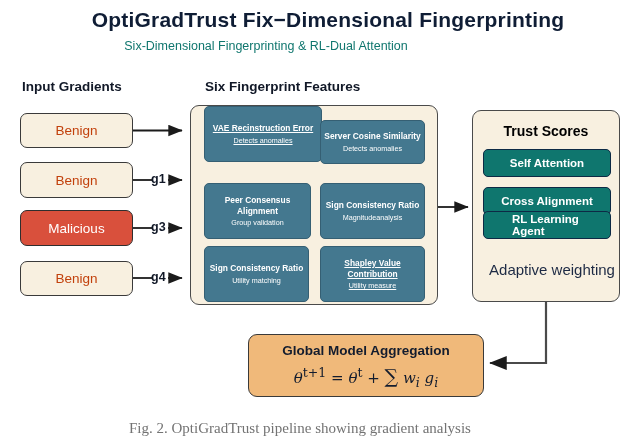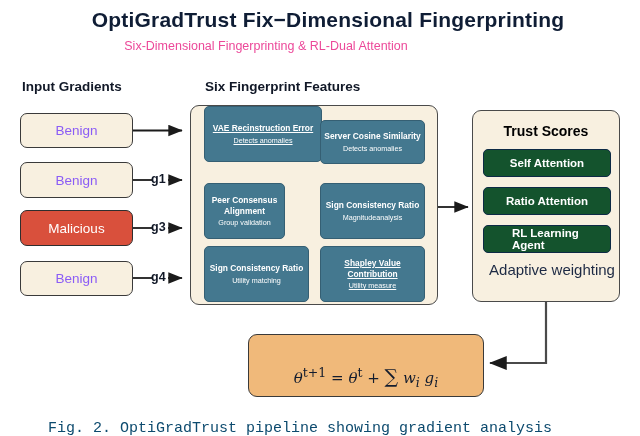--- a/index.html
+++ b/index.html
@@ -13,39 +13,39 @@
   }
   #figure{position:absolute;left:0;top:0;width:640px;height:436px;}
 
   
   .title{
     position:absolute;left:0;top:8px;width:640px;text-align:center;
     font-size:21px;font-weight:bold;letter-spacing:.2px;color:#0f1d35;margin-left:8px;
   }
   .subtitle{
     position:absolute;left:0;top:39px;width:532px;text-align:center;
-    font-size:12.5px;color:#ec4899;font-weight:normal;
+    font-size:12.5px;color:#0f766e;font-weight:normal;
   }
 
   .col-head{
     position:absolute;font-size:13.5px;font-weight:bold;color:#111827;
   }
   #head-input{left:22px;top:79px;}
   #head-features{left:205px;top:79px;}
 
   
   .gbox{
     position:absolute;box-sizing:border-box;
     display:flex;align-items:center;justify-content:center;
     text-align:center;border-radius:7px;
   }
 
   .node-benign{
     background:#f8f0e0;border:1.6px solid #3a3a3a;
-    font-size:13.5px;color:#8b5cf6;
+    font-size:13.5px;color:#c2410c;
   }
   .node-malicious{
     background:#d9503c;border:1.6px solid #2e2e2e;
     font-size:13.5px;color:#ffffff;
   }
 
   
   .panel{
     position:absolute;box-sizing:border-box;
     background:#f8f0e0;border:1.5px solid #4a4a4a;border-radius:9px;
@@ -64,21 +64,21 @@
     background:#44788f;border:1px solid #355f73;border-radius:5px;
     display:flex;flex-direction:column;align-items:center;justify-content:center;
     color:#ffffff;text-align:center;padding:2px 3px;
   }
   .feat .f-name{font-size:8.4px;font-weight:bold;line-height:10.5px;}
   .feat .f-sub{font-size:7.2px;font-weight:normal;line-height:9px;margin-top:2px;}
 
   
   .trust-item{
     position:absolute;box-sizing:border-box;left:10px;width:128px;height:28px;
-    background:#14532d;border:1px solid #0d2a45;border-radius:5px;
+    background:#0f766e;border:1px solid #0d2a45;border-radius:5px;
     display:flex;align-items:center;justify-content:center;
     color:#ffffff;font-size:11.5px;font-weight:bold;
   }
   .trust-note{
     position:absolute;width:100%;text-align:center;
     font-size:15px;color:#1d2a44;padding-left:6px;
   }
 
   
   #agg-box{
@@ -97,21 +97,21 @@
   #agg-formula .up{font-style:normal;}
 
   
   .edge-label{
     position:absolute;font-size:12.5px;font-weight:bold;color:#111827;
   }
 
   
   #caption{
     position:absolute;left:0;top:420px;width:600px;text-align:center;
-    font-family:Liberation Mono, monospace;font-size:15px;color:#0c4a6e;
+    font-family:Liberation Serif, serif;font-size:15px;color:#737373;
     white-space:nowrap;overflow:hidden;
   }
 
   svg{position:absolute;left:0;top:0;width:640px;height:436px;overflow:visible;}
 </style>
 </head>
 <body>
 
 <div id="figure">
 
@@ -155,47 +155,48 @@
 
   <div class="panel" id="panel-features">
     <div class="feat" style="left:13px;top:0;width:118px;height:56px;text-decoration:underline;">
       <div class="f-name">VAE Recinstruction Error</div>
       <div class="f-sub">Detects anomalies</div>
     </div>
     <div class="feat" style="left:129px;top:14px;width:105px;height:44px;">
       <div class="f-name">Server Cosine Similarity</div>
       <div class="f-sub">Detects anomalies</div>
     </div>
-    <div class="feat" style="left:13px;top:77px;width:81px;height:56px;">
+    <div class="feat" style="left:13px;top:77px;width:107px;height:56px;">
       <div class="f-name">Peer Consensus Alignment</div>
       <div class="f-sub">Group validation</div>
     </div>
     <div class="feat" style="left:129px;top:77px;width:105px;height:56px;">
       <div class="f-name">Sign Consistency Ratio</div>
       <div class="f-sub">Magnitudeanalysis</div>
     </div>
     <div class="feat" style="left:13px;top:140px;width:105px;height:56px;">
       <div class="f-name">Sign Consistency Ratio</div>
       <div class="f-sub">Utility matching</div>
     </div>
     <div class="feat" style="left:129px;top:140px;width:105px;height:56px;text-decoration:underline;">
       <div class="f-name">Shapley Value Contribution</div>
       <div class="f-sub">Utility measure</div>
     </div>
   </div>
 
   <div class="panel" id="panel-trust">
     <div class="panel-title" style="top:12px;">Trust Scores</div>
     <div class="trust-item" style="top:38px;">Self Attention</div>
-    <div class="trust-item" style="top:76px;">Ratio Attention</div>
-    <div class="trust-item" style="top:114px;padding-left:28px;">RL Learning Agent</div>
+    <div class="trust-item" style="top:76px;">Cross Alignment</div>
+    <div class="trust-item" style="top:100px;padding-left:28px;">RL Learning Agent</div>
     <div class="trust-note" style="top:150px;">Adaptive weighting</div>
   </div>
 
   <div id="agg-box">
+    <div id="agg-title">Global Model Aggregation</div>
     <div id="agg-formula">
       <span>
         <span>θ</span><sup class="up">t+1</sup>
       </span>
       <span class="up">=</span>
       <span>
         <span>θ</span><sup class="up">t</sup>
       </span>
       <span class="up">+</span>
       <span class="up" style="font-size:19px;">∑</span>

